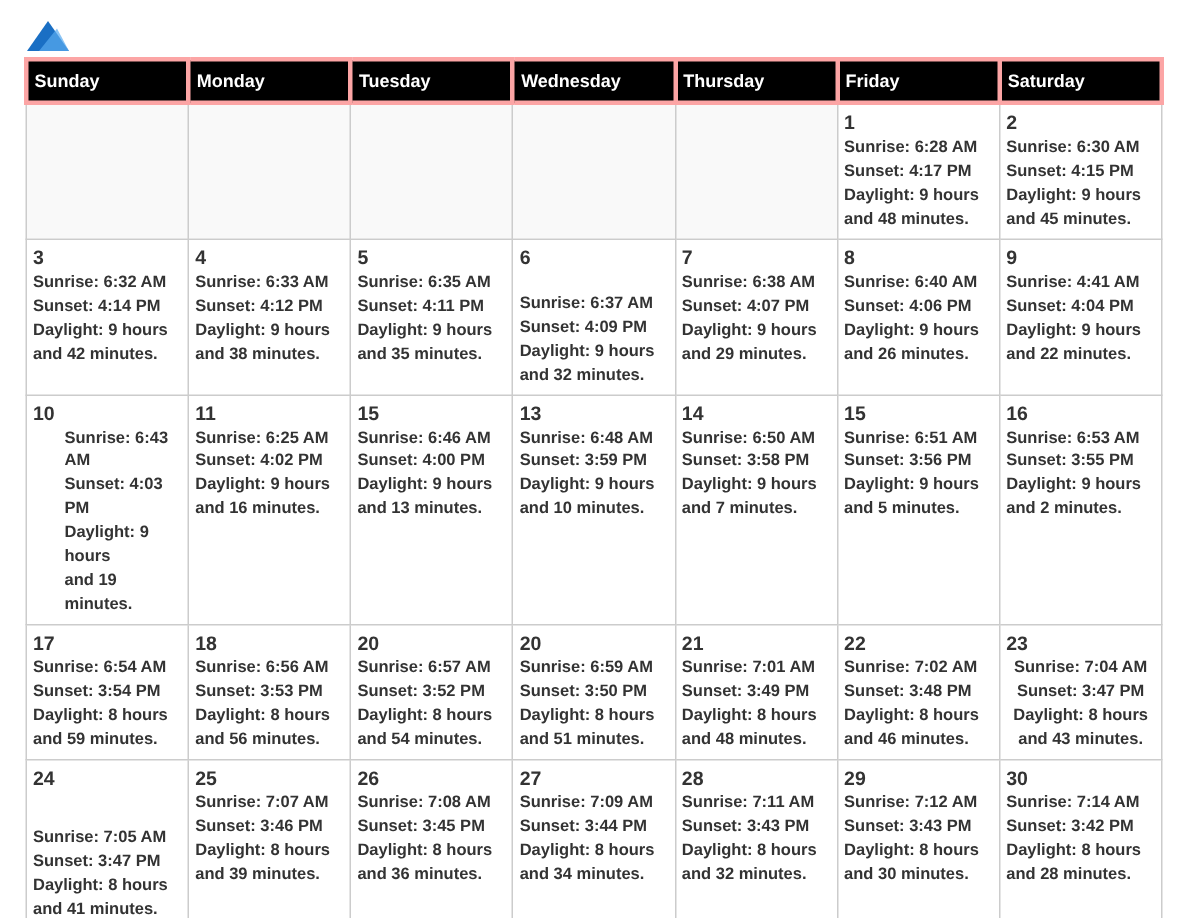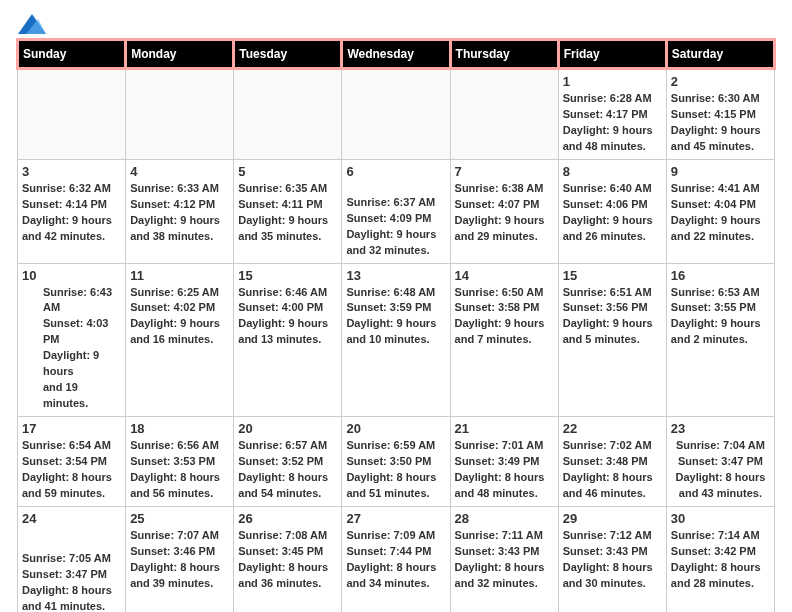--- a/index.html
+++ b/index.html
@@ -304,21 +304,21 @@
         <td>
           <span class="day-num">26</span>
           <div class="day-info" style="white-space: pre-line;">Sunrise: 7:08 AM
 Sunset: 3:45 PM
 Daylight: 8 hours
 and 36 minutes.</div>
         </td>
         <td>
           <span class="day-num">27</span>
           <div class="day-info" style="white-space: pre-line;">Sunrise: 7:09 AM
-Sunset: 7:44 PM
+Sunset: 3:44 PM
 Daylight: 8 hours
 and 34 minutes.</div>
         </td>
         <td>
           <span class="day-num">28</span>
           <div class="day-info" style="white-space: pre-line;">Sunrise: 7:11 AM
 Sunset: 3:43 PM
 Daylight: 8 hours
 and 32 minutes.</div>
         </td>

